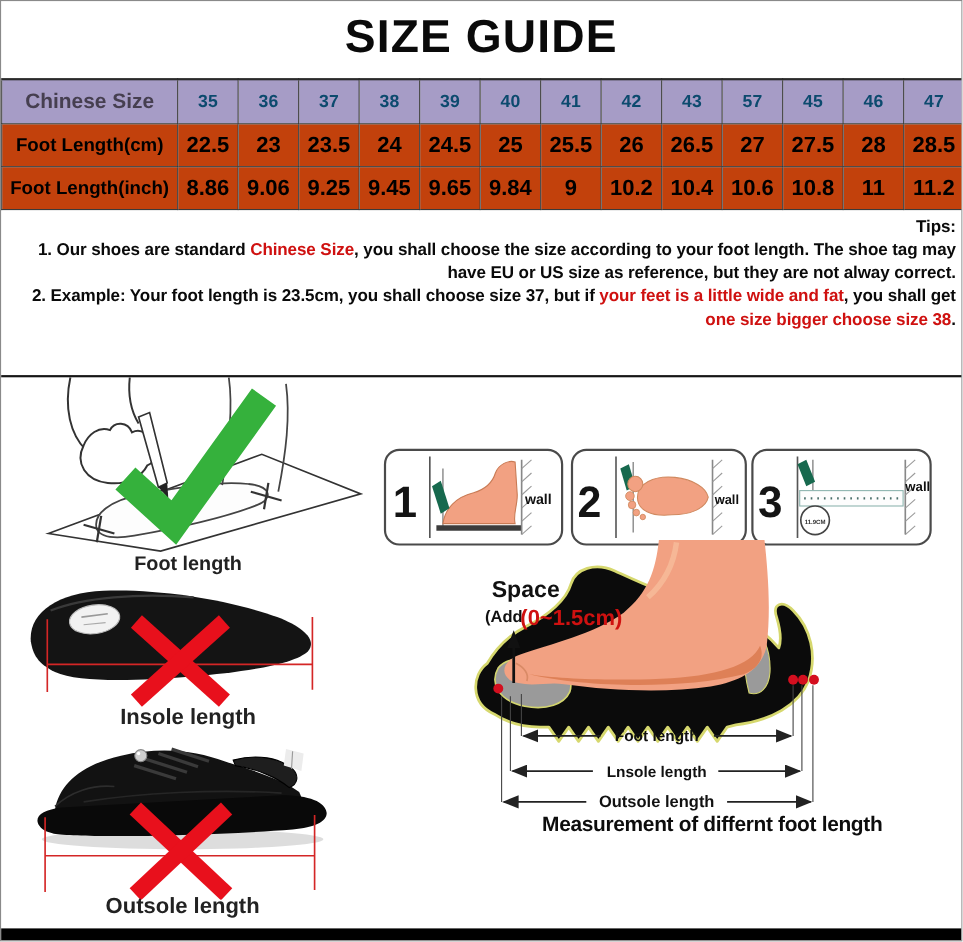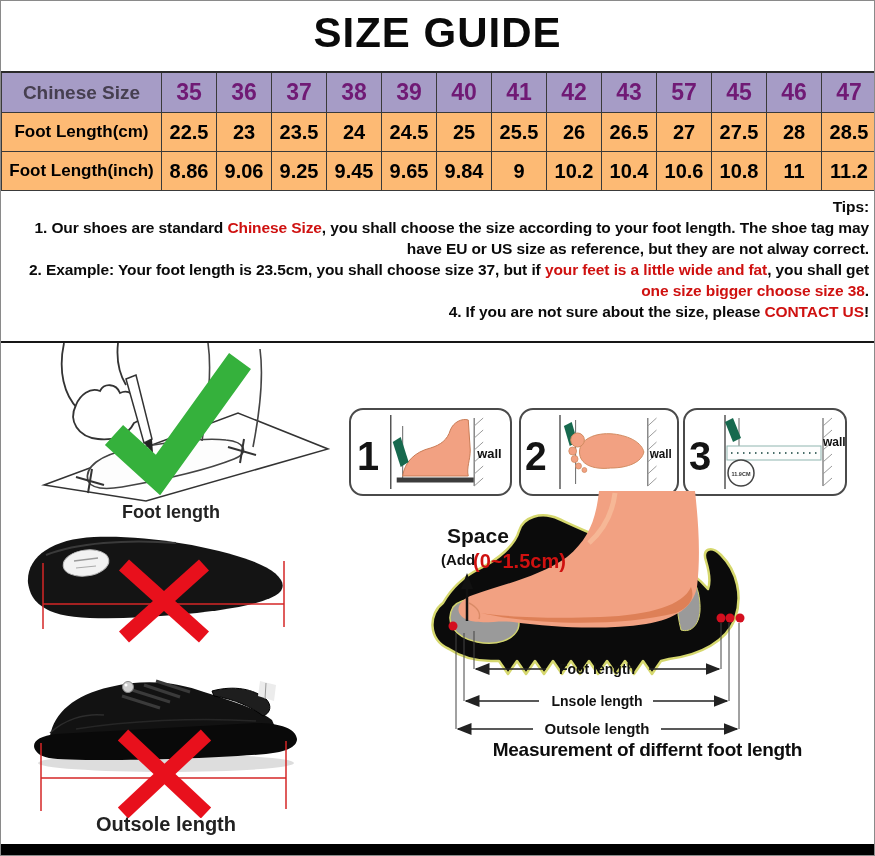--- a/index.html
+++ b/index.html
@@ -14,23 +14,23 @@
   }
   table.size {
     position:absolute; top:70px; left:0; width:875px;
     border-collapse:collapse; table-layout:fixed;
     border-top:2px solid #2a2a2a;
   }
   table.size td {
     border:1px solid #3a3a3a; text-align:center; vertical-align:middle;
     font-weight:bold; overflow:hidden; padding:0;
   }
-  tr.hdr td { background:#a69cc6; color:#701a75; font-size:23px; height:39px; }
+  tr.hdr td { background:#a69cc6; color:#0c4a6e; font-size:16px; height:39px; }
   tr.hdr td.rowlabel { color:#463f50; font-size:19px; }
-  tr.dat td { font-size:20px; color:#000; height:38px; background:#fdba74; }
+  tr.dat td { font-size:20px; color:#000; height:38px; background:#c2410c; }
   tr.dat td.rowlabel { font-size:17px; }
   .tips {
     position:absolute; top:193px; left:0; width:875px; height:149px;
     box-sizing:border-box; border-bottom:2px solid #161616;
     padding:2px 7px 0 7px; font-size:15.5px; font-weight:bold;
     line-height:21px; color:#0a0a0a; letter-spacing:-0.1px;
   }
   .tips p { margin:0;text-align:right; }
   .red { color:#cf1110; }
   .lbl { position:absolute; font-weight:600; color:#222; text-align:center; }
@@ -129,21 +129,20 @@
       <td>11</td>
       <td>11.2</td>
     </tr>
   </tbody>
     </table>
 
   <div class="tips">
     <p>Tips:</p>
     <p><span>1. Our shoes are standard </span><span class="red">Chinese Size</span><span>, you shall choose the size according to your foot length. The shoe tag may have EU or US size as reference, but they are not alway correct.</span></p>
     <p><span>2. Example: Your foot length is 23.5cm, you shall choose size 37, but if </span><span class="red">your feet is a little wide and fat</span><span>, you shall get </span><span class="red">one size bigger choose size 38</span><span>.</span></p>
-    <p><span>4. If you are not sure about the size, please </span><span class="red">CONTACT US</span><span>!</span></p>
   </div>
 
   <svg id="trace-svg" width="335" height="160" viewBox="0 0 335 160">
     <polygon points="38,142 232,70 322,106 140,158" fill="#ffffff" stroke="#333" stroke-width="1.5"></polygon>
     <path d="M 82 138 C 78 124 94 112 124 106 C 162 99 196 94 220 97 C 240 99 243 110 228 116 C 198 128 150 138 116 144 C 98 147 86 146 82 138 Z" fill="#fdfdfd" stroke="#444" stroke-width="1.6"></path>
     <path d="M 196 98 C 202 60 206 28 202 0" fill="none" stroke="#444" stroke-width="1.6"></path>
     <path d="M 247 104 C 254 68 258 36 254 6" fill="none" stroke="#444" stroke-width="1.6"></path>
     <line x1="222" y1="104" x2="250" y2="112" stroke="#333" stroke-width="2"></line>
     <line x1="238" y1="96" x2="234" y2="120" stroke="#333" stroke-width="2"></line>
     <line x1="70" y1="134" x2="98" y2="142" stroke="#333" stroke-width="2"></line>
@@ -233,20 +232,21 @@
     <g stroke="#d42626" stroke-width="1.5">
       <line x1="27" y1="38" x2="27" y2="104"></line>
       <line x1="268" y1="36" x2="268" y2="102"></line>
       <line x1="27" y1="79" x2="268" y2="79"></line>
     </g>
     <g stroke="#e8101c" stroke-width="15">
       <line x1="108" y1="40" x2="188" y2="112"></line>
       <line x1="188" y1="40" x2="108" y2="112"></line>
     </g>
   </svg>
+  <div id="insole-length-label" class="lbl">Insole length</div>
 
   <svg id="shoe-svg" width="310" height="155" viewBox="0 0 310 155">
     <ellipse cx="150" cy="100" rx="128" ry="9" fill="#cfcfcf" opacity="0.7"></ellipse>
     <path d="M 34 73 C 38 50 58 32 94 24 C 132 15 163 20 188 29 C 216 38 242 46 256 57 L 259 64 L 240 62 L 36 73 Z" fill="#121212"></path>
     <path d="M 20 88 C 14 80 22 73 40 71 L 240 60 C 265 60 280 66 281 76 C 281 84 270 89 250 91 C 175 97 58 99 33 95 C 25 93 22 91 20 88 Z" fill="#090909"></path>
     <path d="M 196 28 C 218 22 238 26 250 36 C 256 42 255 50 247 53 C 236 44 218 36 198 33 Z" fill="#1e1e1e" stroke="#000" stroke-width="1"></path>
     <path d="M 34 70 C 48 57 68 50 88 52" fill="none" stroke="#2d2d2d" stroke-width="1.5"></path>
     <path d="M 60 66 C 110 58 180 54 240 58" fill="none" stroke="#262626" stroke-width="1.5"></path>
     <g stroke="#3a3a3a" stroke-width="3">
       <line x1="106" y1="33" x2="144" y2="45"></line>

